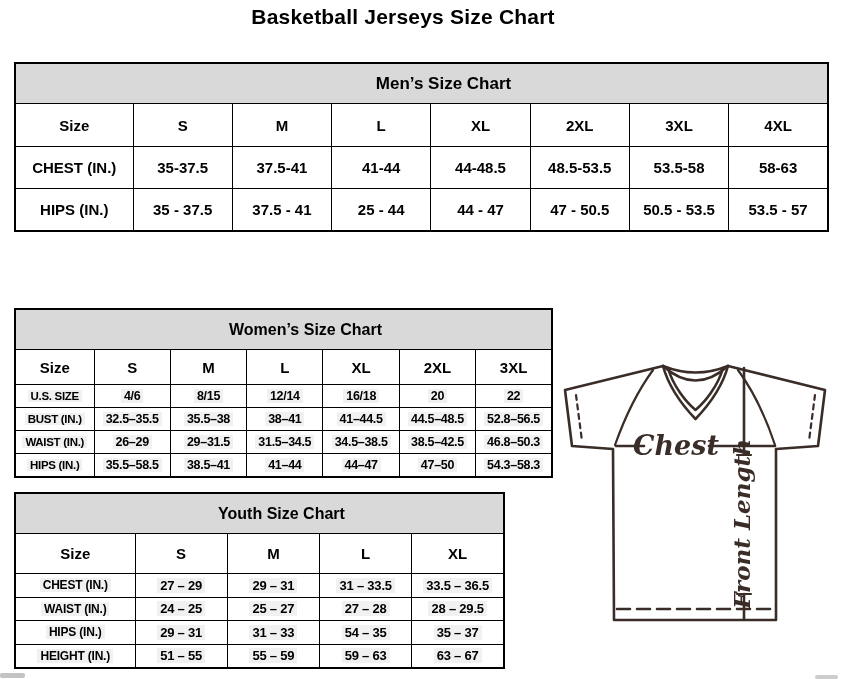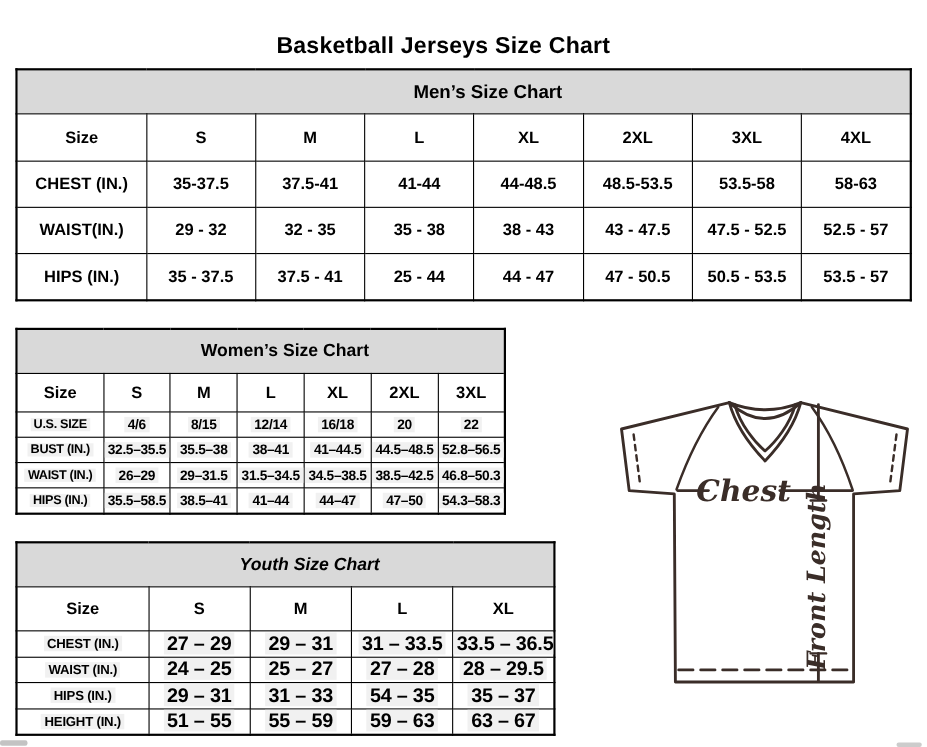--- a/index.html
+++ b/index.html
@@ -2,50 +2,50 @@
 <html><head>
 <meta charset="utf-8">
 <style>
   html,body { margin:0; padding:0; background:#fff; }
   .page {
     position:relative; width:843px; height:679px; background:#ffffff;
     font-family:"Liberation Sans", sans-serif; color:#000; overflow:hidden;
   }
   .doc-title {
     position:absolute; top:5px; left:0; width:806px; text-align:center;
-    font-size:21px; font-weight:bold; letter-spacing:0.2px;margin-top:25px;
+    font-size:21px; font-weight:bold; letter-spacing:0.2px;
   }
   table.size-table {
     position:absolute; border-collapse:collapse; table-layout:fixed;
     background:#fff; border:2px solid #000;
   }
   .size-table th, .size-table td {
     border:1.5px solid #000; text-align:center; vertical-align:middle;
     padding:0; overflow:hidden; white-space:nowrap;
   }
   .size-table tr.band td { background:#d9d9d9; font-weight:bold;padding-left:44px; }
 
   
   #men { left:14px; top:62px; width:815px; }
   #men tr.band td { height:39px; font-size:17px; }
   #men th { height:42px; font-size:15px; }
   #men tbody td { height:41px; font-size:15px; font-weight:bold; }
 
   
-  #women { left:14px; top:298px; width:446px; }
+  #women { left:14px; top:308px; width:539px; }
   #women tr.band td { height:39px; font-size:16px; }
   #women th { height:34px; font-size:15px; }
   #women tbody td { height:22px; font-size:12.5px; font-weight:bold; letter-spacing:-0.3px; }
   #women tbody td.lbl { font-size:11.5px; }
 
   
   #youth { left:14px; top:492px; width:491px; }
-  #youth tr.band td { height:39px; font-size:16px;font-style:italic; }
+  #youth tr.band td { height:39px; font-size:16px; }
   #youth th { height:39px; font-size:15px; }
-  #youth tbody td { height:22.5px; font-size:18px; font-weight:bold; letter-spacing:-0.2px; }
+  #youth tbody td { height:22.5px; font-size:13px; font-weight:bold; letter-spacing:-0.2px; }
   #youth tbody td.lbl { font-size:12px; }
 
   
   .hl { background:#f1f1f1; padding:0 3px; }
 
   .jersey-diagram { position:absolute; left:559px; top:358px; width:284px; height:292px; }
 
   .scroll-frag { position:absolute; border-radius:2px; }
   .scroll-frag.left  { left:0;   top:673px; width:25px; height:5px; background:#c3c3c3; }
   .scroll-frag.right { left:815px; top:675px; width:23px; height:4px; background:#cccccc; }
@@ -88,30 +88,20 @@
           <td class="lbl">CHEST (IN.)</td>
           <td class="val">35-37.5</td>
           <td class="val">37.5-41</td>
           <td class="val">41-44</td>
           <td class="val">44-48.5</td>
           <td class="val">48.5-53.5</td>
           <td class="val">53.5-58</td>
           <td class="val">58-63</td>
         </tr>
         <tr>
-          <td class="lbl">WAIST(IN.)</td>
-          <td class="val">29 - 32</td>
-          <td class="val">32 - 35</td>
-          <td class="val">35 - 38</td>
-          <td class="val">38 - 43</td>
-          <td class="val">43 - 47.5</td>
-          <td class="val">47.5 - 52.5</td>
-          <td class="val">52.5 - 57</td>
-        </tr>
-        <tr>
           <td class="lbl">HIPS (IN.)</td>
           <td class="val">35 - 37.5</td>
           <td class="val">37.5 - 41</td>
           <td class="val">25 - 44</td>
           <td class="val">44 - 47</td>
           <td class="val">47 - 50.5</td>
           <td class="val">50.5 - 53.5</td>
           <td class="val">53.5 - 57</td>
         </tr>
       </tbody>

